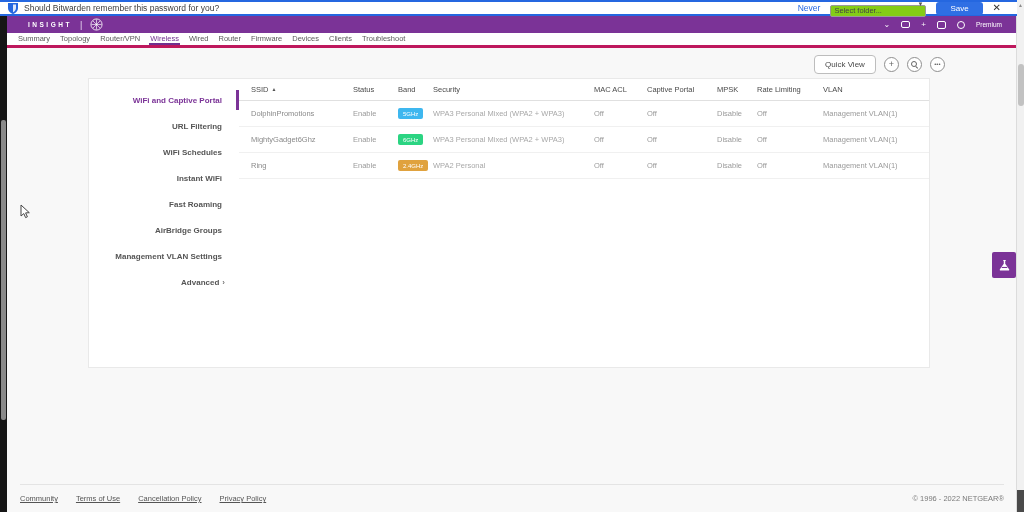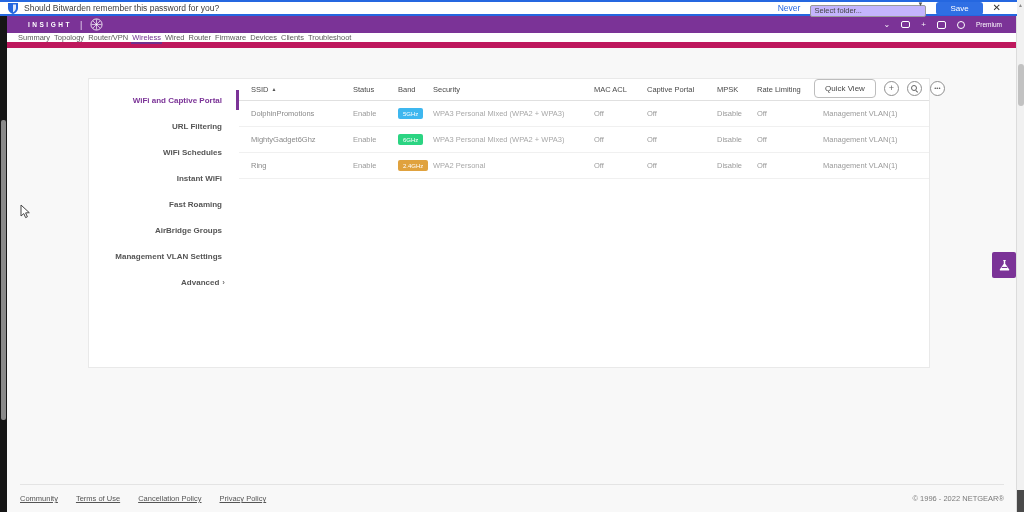--- a/index.html
+++ b/index.html
@@ -9,23 +9,23 @@
 
   
   .bw-bar{position:absolute;top:0;left:0;right:7px;height:16px;background:#fff;
     border-top:2px solid #2567e0;border-bottom:2px solid #2567e0;
     display:flex;align-items:center;padding:0 16px 0 8px;z-index:30;}
   .bw-shield{width:10px;height:11px;flex:0 0 auto;margin-right:6px;}
   .bw-msg{font-size:8.5px;color:#3c3c3c;}
   .bw-right{margin-left:auto;display:flex;align-items:center;gap:10px;}
   .bw-never{font-size:8.5px;color:#2567e0;cursor:pointer;}
   .bw-select-wrap{position:relative;}
-  .bw-select{appearance:none;-webkit-appearance:none;width:116px;height:12px;
+  .bw-select{appearance:none;-webkit-appearance:none;width:96px;height:12px;
     font-size:7.5px;color:#444;border:1px solid #9a9a9a;border-radius:2px;
-    background:#c4b5fd;padding:0 12px 0 3px;font-family:"Liberation Sans",sans-serif;}
+    background:#84cc16;padding:0 12px 0 3px;font-family:"Liberation Sans",sans-serif;}
   .bw-select-chev{position:absolute;right:3px;top:2px;font-size:6px;color:#555;pointer-events:none;}
   .bw-save{height:13px;background:#2f6fe4;color:#fff;border:none;border-radius:3px;
     font-size:8px;padding:0 14px;font-family:"Liberation Sans",sans-serif;cursor:pointer;}
   .bw-close{font-size:10px;color:#333;line-height:10px;cursor:pointer;}
 
   
   .app-header{position:absolute;top:16px;left:0;right:8px;height:17px;background:#7b3397;
     display:flex;align-items:center;padding:0 14px 0 28px;z-index:5;}
   .logo-text{color:#fff;font-size:6.5px;font-weight:bold;letter-spacing:2.5px;}
   .logo-divider{color:#e8d9ef;font-size:9px;margin:0 8px;font-weight:200;}
@@ -33,28 +33,28 @@
   .hicon{font-size:8px;line-height:8px;color:#fff;opacity:.95;}
   .hicon-chat{width:9px;height:7px;border:1px solid #fff;border-radius:2px;}
   .hicon-scan{width:9px;height:8px;border:1px solid #fff;border-radius:2px;background:
     linear-gradient(#7b3397,#7b3397) 50% 0/5px 2px no-repeat,
     linear-gradient(#7b3397,#7b3397) 50% 100%/5px 2px no-repeat;}
   .hicon-account{width:8px;height:8px;border:1px solid #fff;border-radius:50%;}
   .premium{font-size:6.5px;color:#fff;}
 
   
   .nav-bar{position:absolute;top:33px;left:7px;right:8px;height:15px;background:#fff;
-    border-bottom:6px solid #be185d;display:flex;align-items:flex-start;gap:2px;
+    border-bottom:3px solid #be185d;display:flex;align-items:center;gap:8px;
     padding-left:10px;z-index:4;}
   .tab{font-size:7.5px;color:#5a5a5a;display:flex;align-items:center;cursor:pointer;
     border-bottom:2px solid transparent;padding:0 1px;}
   .tab.active{color:#70308f;border-bottom-color:#70308f;}
 
   
-  .toolbar{position:absolute;top:55px;left:814px;display:flex;align-items:center;gap:8px;z-index:3;margin-top:24px;}
+  .toolbar{position:absolute;top:55px;left:814px;display:flex;align-items:center;gap:8px;z-index:3;}
   .quick-view{border:1px solid #bdbdbd;border-radius:4px;background:#fff;color:#4a4a4a;
     font-size:8px;padding:4px 10px;font-family:"Liberation Sans",sans-serif;cursor:pointer;}
   .circle-btn{width:15px;height:15px;border:1px solid #8f8f8f;border-radius:50%;background:#fff;
     color:#666;display:flex;align-items:center;justify-content:center;font-size:9px;
     line-height:9px;cursor:pointer;padding:0;}
   .circle-btn .dots{font-size:6px;letter-spacing:0;}
   .mag{position:relative;width:7px;height:7px;}
   .mag::before{content:'';position:absolute;left:0;top:0;width:4px;height:4px;
     border:1px solid #666;border-radius:50%;}
   .mag::after{content:'';position:absolute;left:5px;top:5px;width:3px;height:1px;

